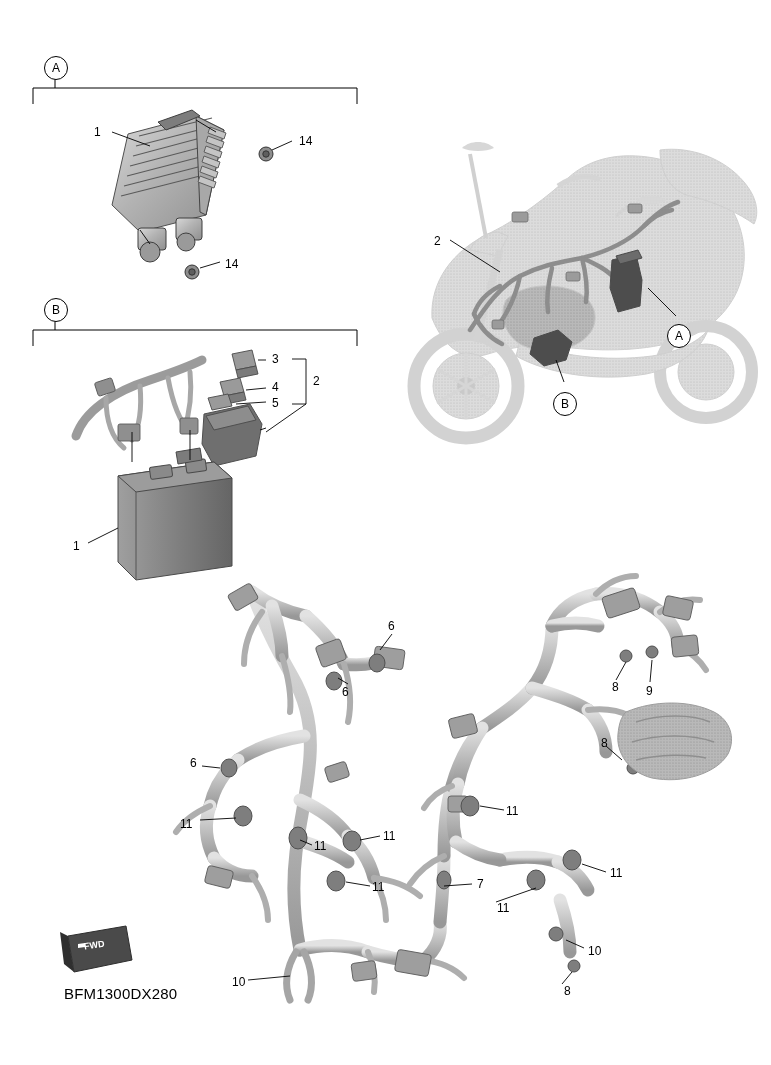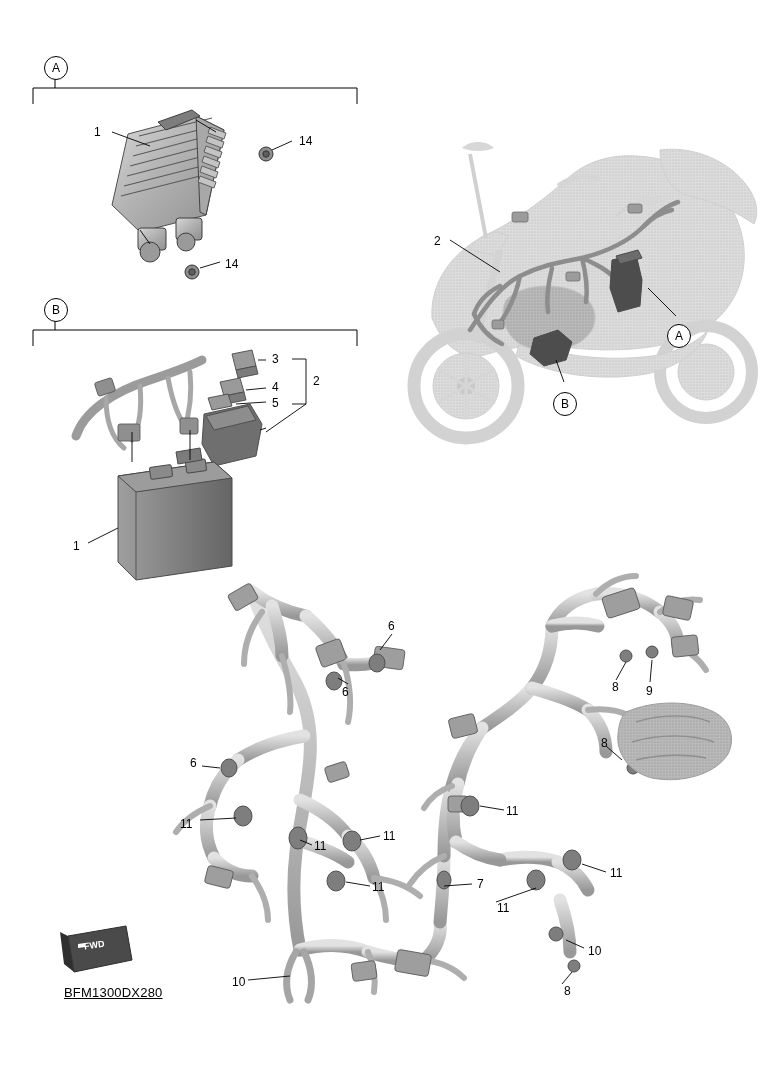--- a/index.html
+++ b/index.html
@@ -5,21 +5,21 @@
   html,body{margin:0;padding:0;background:#ffffff;}
   body{width:771px;height:1065px;position:relative;overflow:hidden;
        font-family:"Liberation Sans", sans-serif;color:#000;}
   #sheet{position:absolute;left:0;top:0;width:771px;height:1065px;}
   svg.layer{position:absolute;left:0;top:0;width:771px;height:1065px;}
   .callout{position:absolute;font-size:12px;line-height:12px;color:#000;
            white-space:nowrap;}
   .grp-letter{position:absolute;width:22px;height:22px;border:1px solid #000;
               border-radius:50%;font-size:12px;display:flex;align-items:center;
               justify-content:center;background:#fff;}
-  .partcode{position:absolute;font-size:13px;letter-spacing:.2px;text-decoration:underline;}
+  .partcode{position:absolute;font-size:15px;letter-spacing:.2px;}
   .fwd-label{position:absolute;font-size:9px;font-weight:bold;color:#fff;}
 </style>
 </head>
 <body>
 
 <div id="sheet">
 
   <svg class="layer" viewBox="0 0 771 1065">
     <defs>
       <linearGradient id="gMetal" x1="0" y1="0" x2="1" y2="1">

